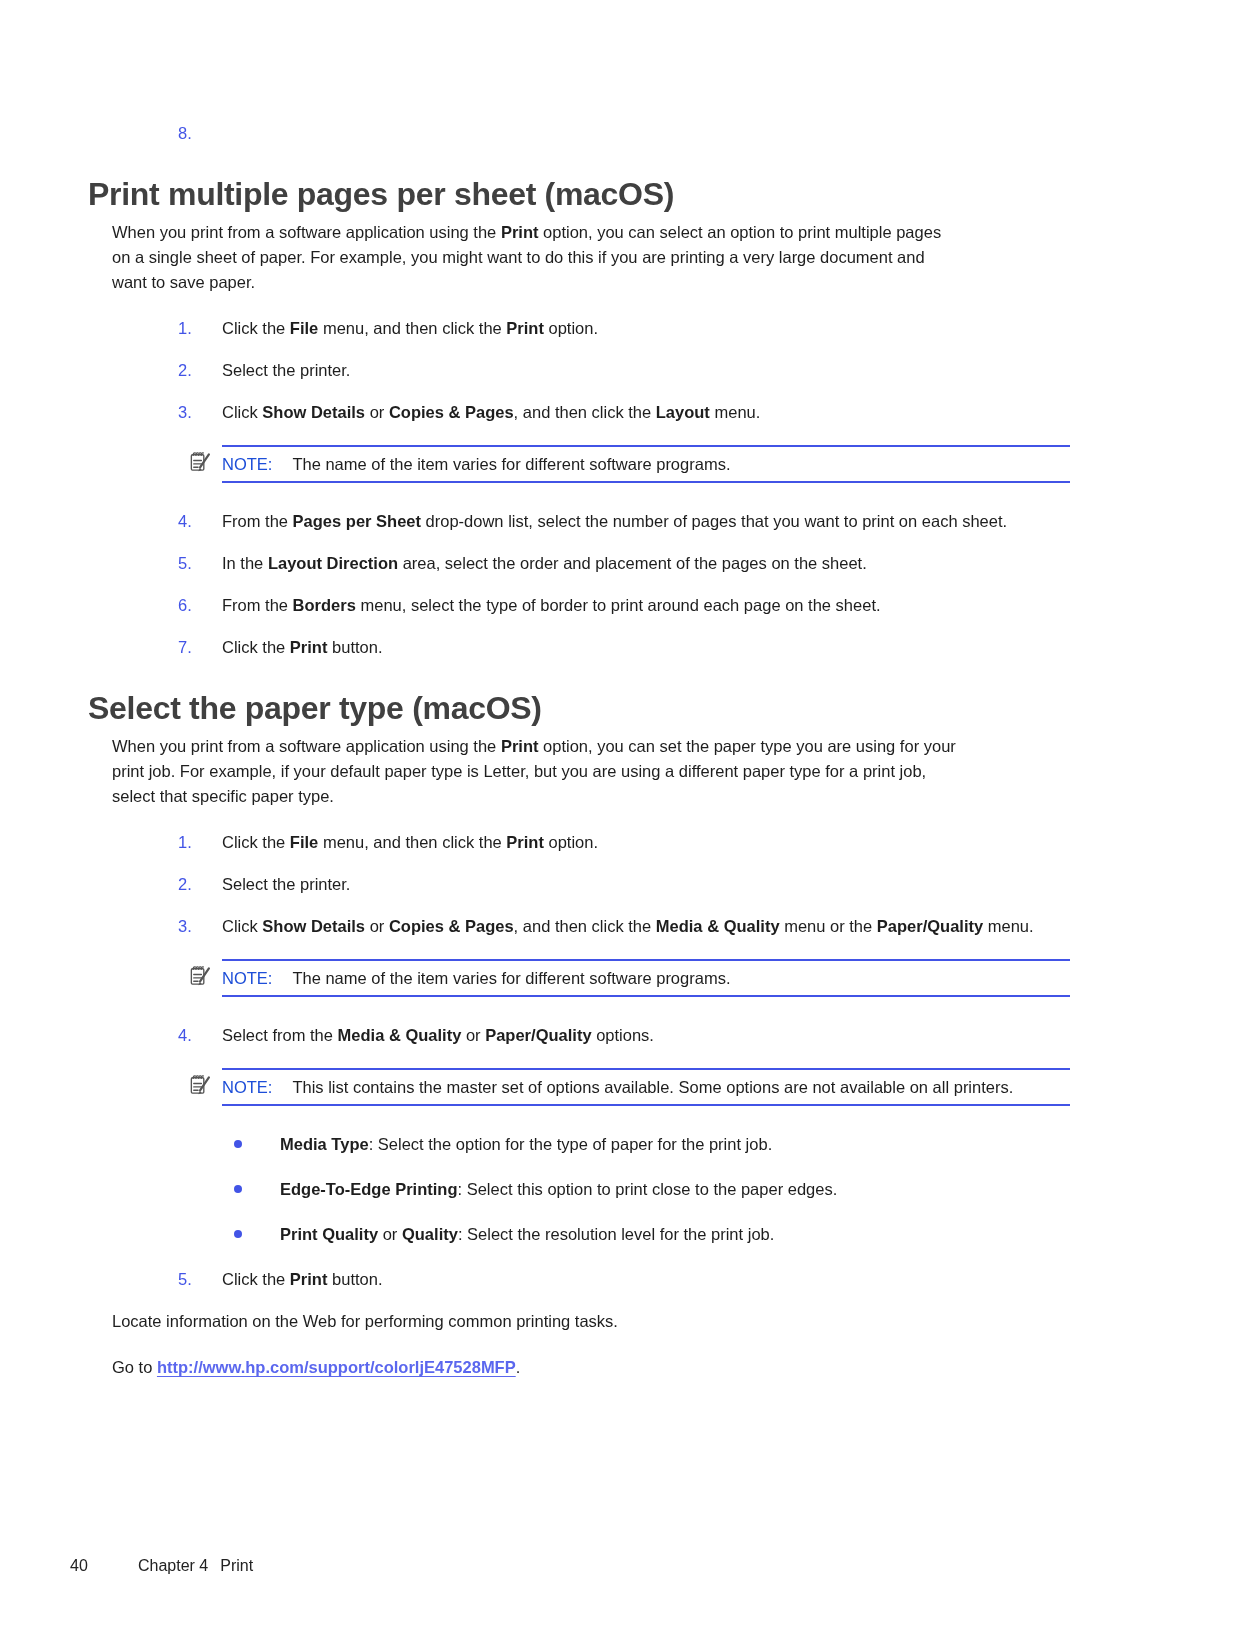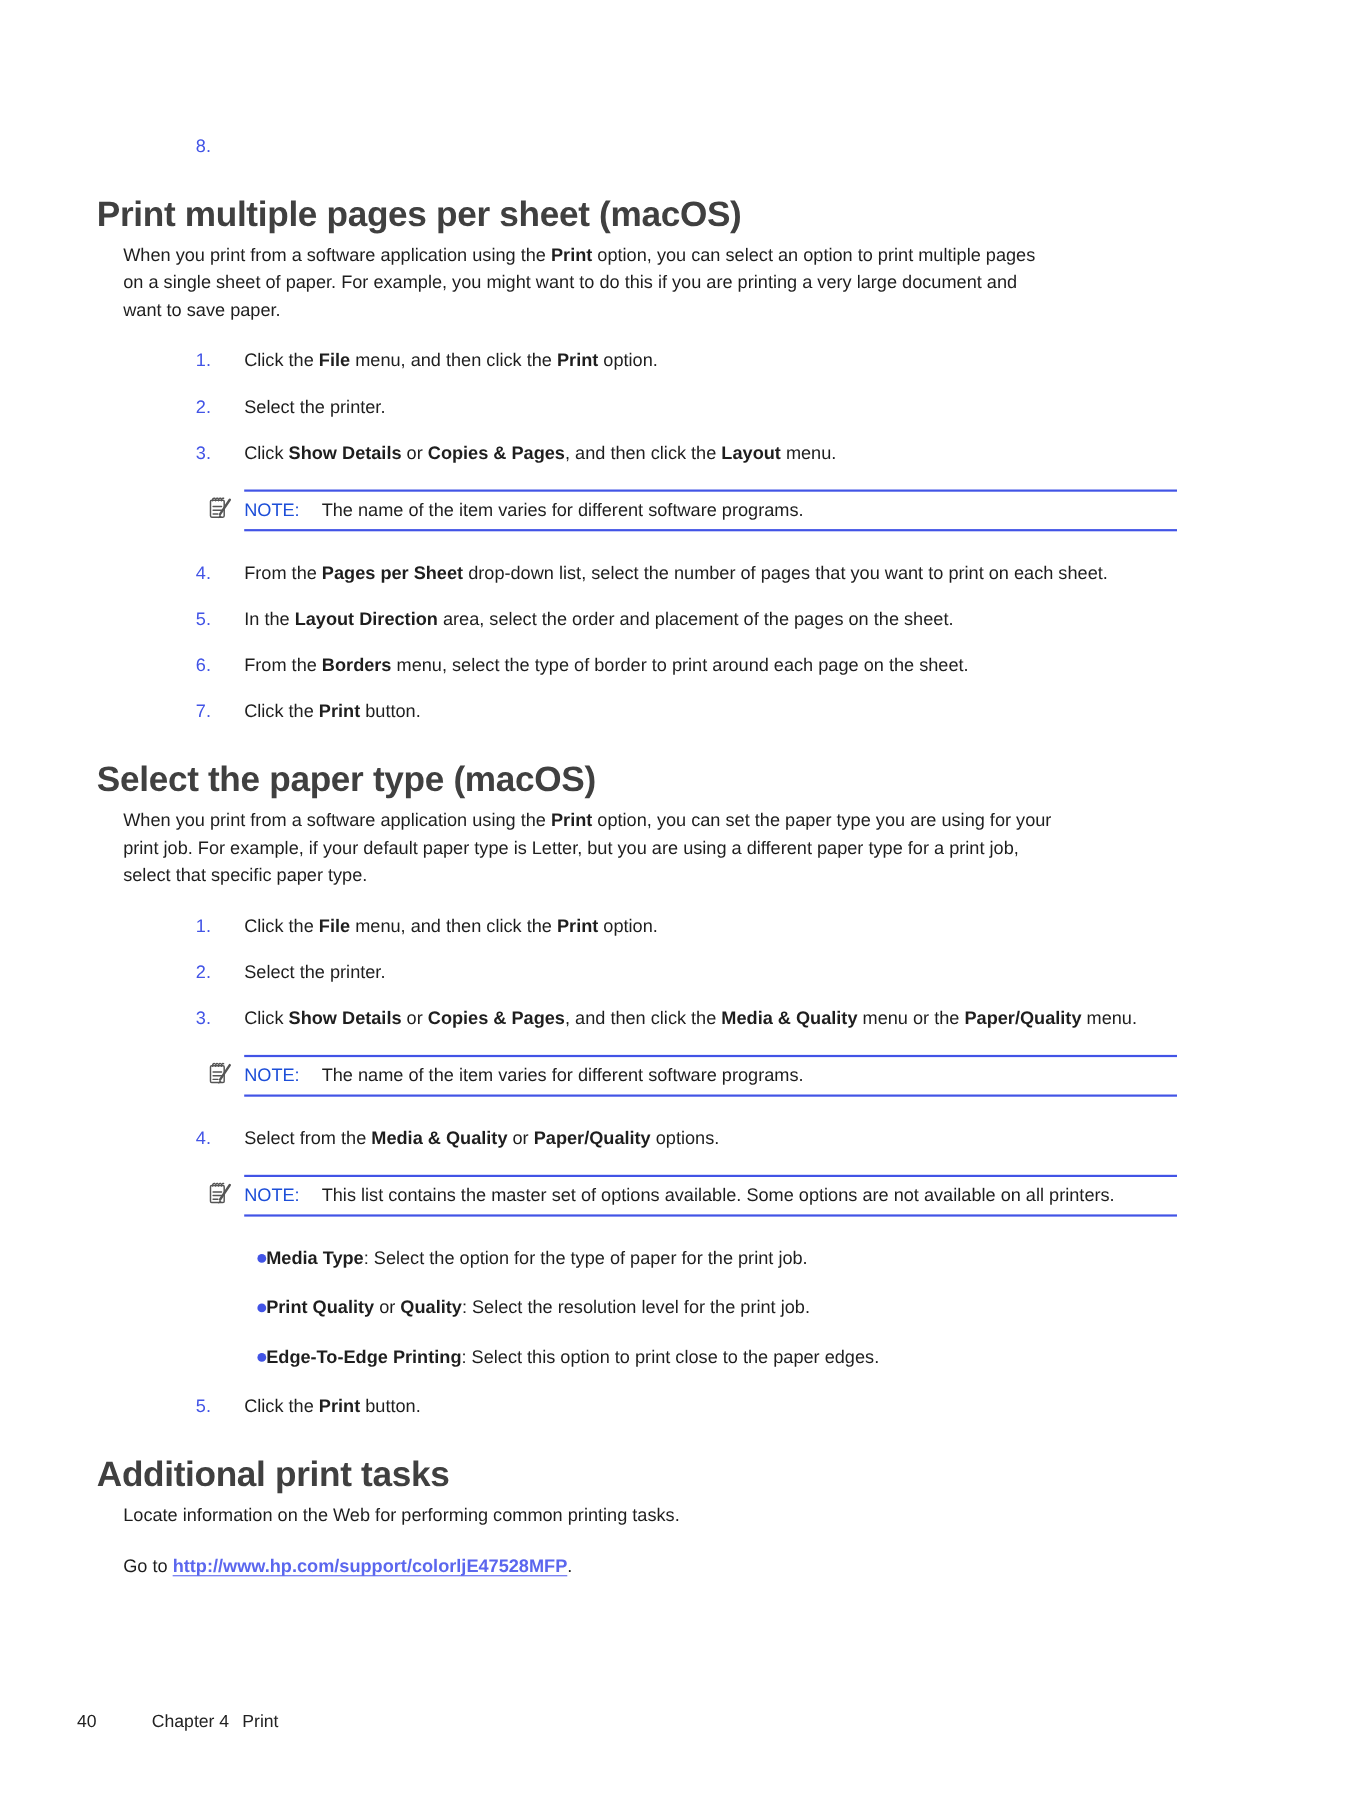--- a/index.html
+++ b/index.html
@@ -21,21 +21,21 @@
   .note{position:relative;margin:20px 0 26px 188px;width:882px;}
   .note-icon{position:absolute;left:0;top:4px;width:23px;height:25px;}
   .note-body{
     margin-left:34px;
     border-top:2px solid #4254e6;border-bottom:2px solid #4254e6;
     padding:5px 0 4px;
   }
   .note-label{color:#1d4ed8;margin-right:20px;}
   .bullet{display:flex;margin:0 0 20px 234px;}
   .dot{width:8px;height:8px;border-radius:50%;background:#4254e6;margin-top:8px;flex:none;}
-  .bullet-text{width:790px;}
+  .bullet-text{margin-left:38px;width:790px;}
   .b{font-weight:700;}
   a.link{color:#5b67ee;text-decoration:underline;text-underline-offset:3px;cursor:pointer;font-weight:bold;}
   .footer{position:absolute;left:70px;top:1553px;display:flex;font-size:16px;color:#222;justify-content:space-between;}
   .footer .pn{width:68px;}
   .footer .sec{margin-left:12px;}
 </style>
 </head>
 <body>
 
 <div class="page">
@@ -152,33 +152,32 @@
         <span class="note-label">NOTE:</span><span><span>This list contains the master set of options available. Some options are not available on all printers.</span></span>
       </div>
     </div>
 
     <div class="bullet">
       <span class="dot"></span>
       <span class="bullet-text"><span class="b">Media Type</span><span>: Select the option for the type of paper for the print job.</span></span>
     </div>
     <div class="bullet">
       <span class="dot"></span>
-      <span class="bullet-text"><span class="b">Print Quality</span><span> or </span><span class="b">Quality</span><span>: Select the resolution level for the print job.</span></span>
+      <span class="bullet-text"><span class="b">Edge-To-Edge Printing</span><span>: Select this option to print close to the paper edges.</span></span>
     </div>
     <div class="bullet">
       <span class="dot"></span>
-      <span class="bullet-text"><span class="b">Edge-To-Edge Printing</span><span>: Select this option to print close to the paper edges.</span></span>
+      <span class="bullet-text"><span class="b">Print Quality</span><span> or </span><span class="b">Quality</span><span>: Select the resolution level for the print job.</span></span>
     </div>
 
     <div class="step">
       <span class="num">5.</span>
       <span class="step-text"><span>Click the </span><span class="b">Print</span><span> button.</span></span>
     </div>
 
-    <h2 class="section-title">Additional print tasks</h2>
     <p class="para"><span>Locate information on the Web for performing common printing tasks.</span></p>
     <p class="para"><span>Go to </span><a class="link">http://www.hp.com/support/colorljE47528MFP</a><span>.</span></p>
 
   </div>
 
   <div class="footer">
     <span class="pn">40</span>
     <span class="ch">Chapter 4</span>
     <span class="sec">Print</span>
   </div>

